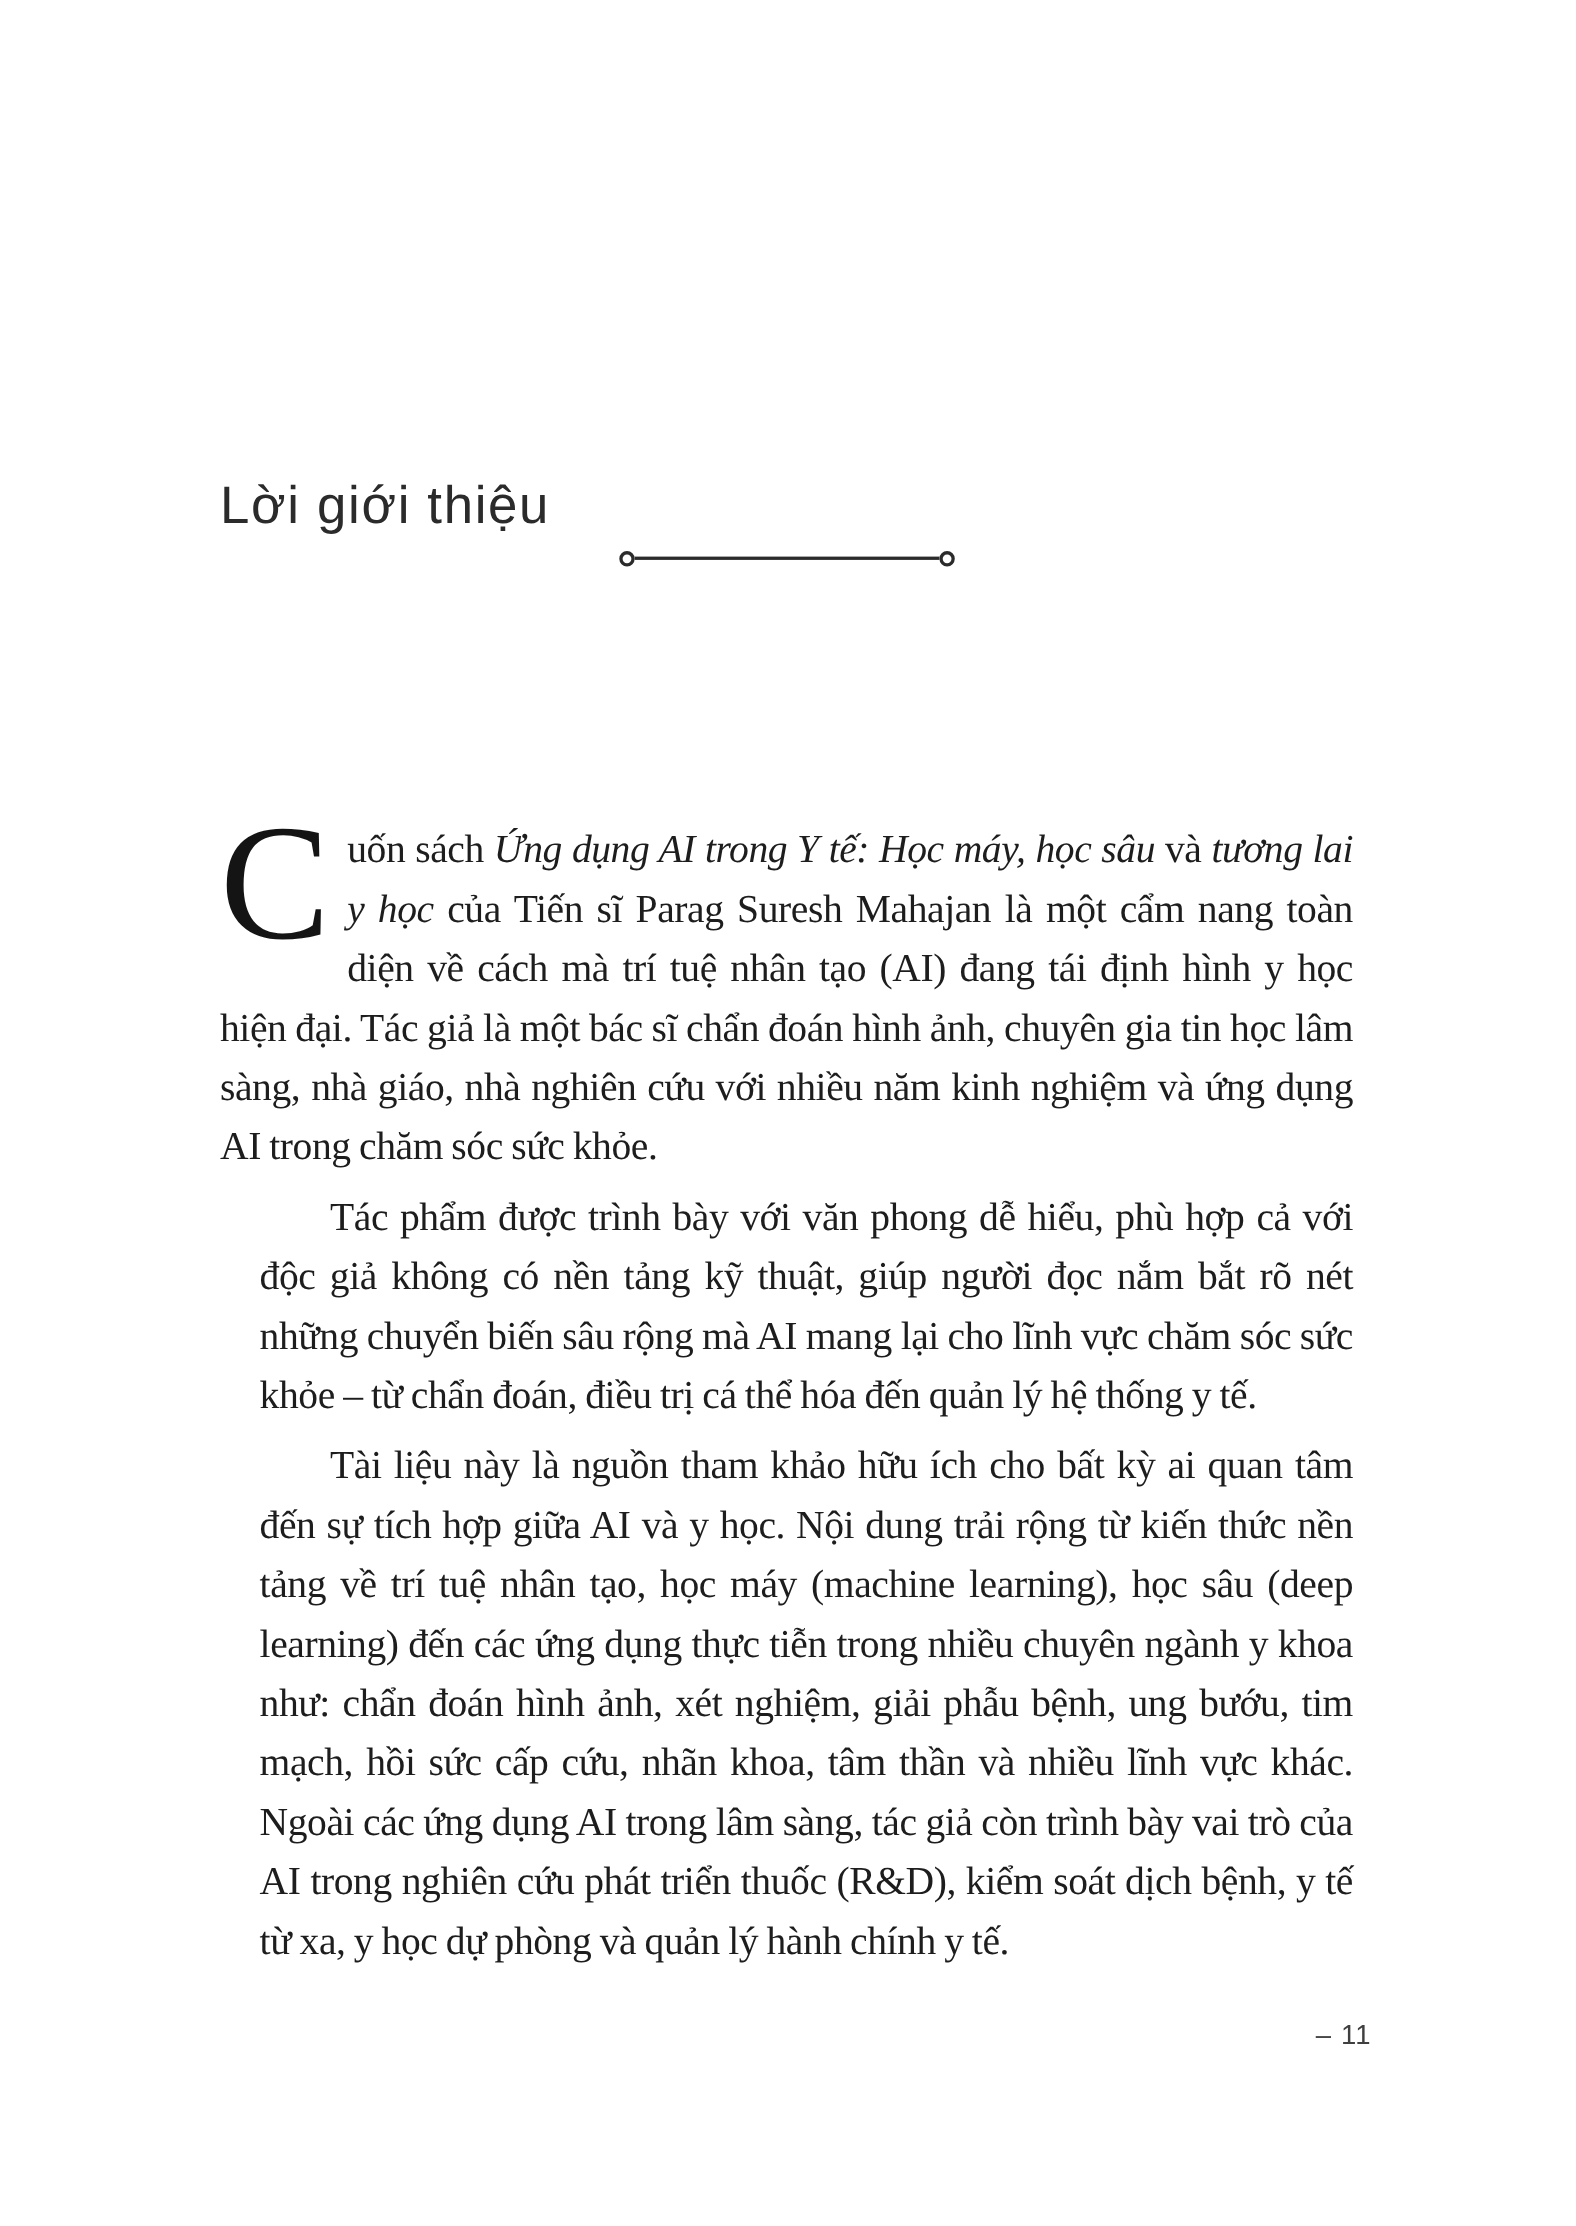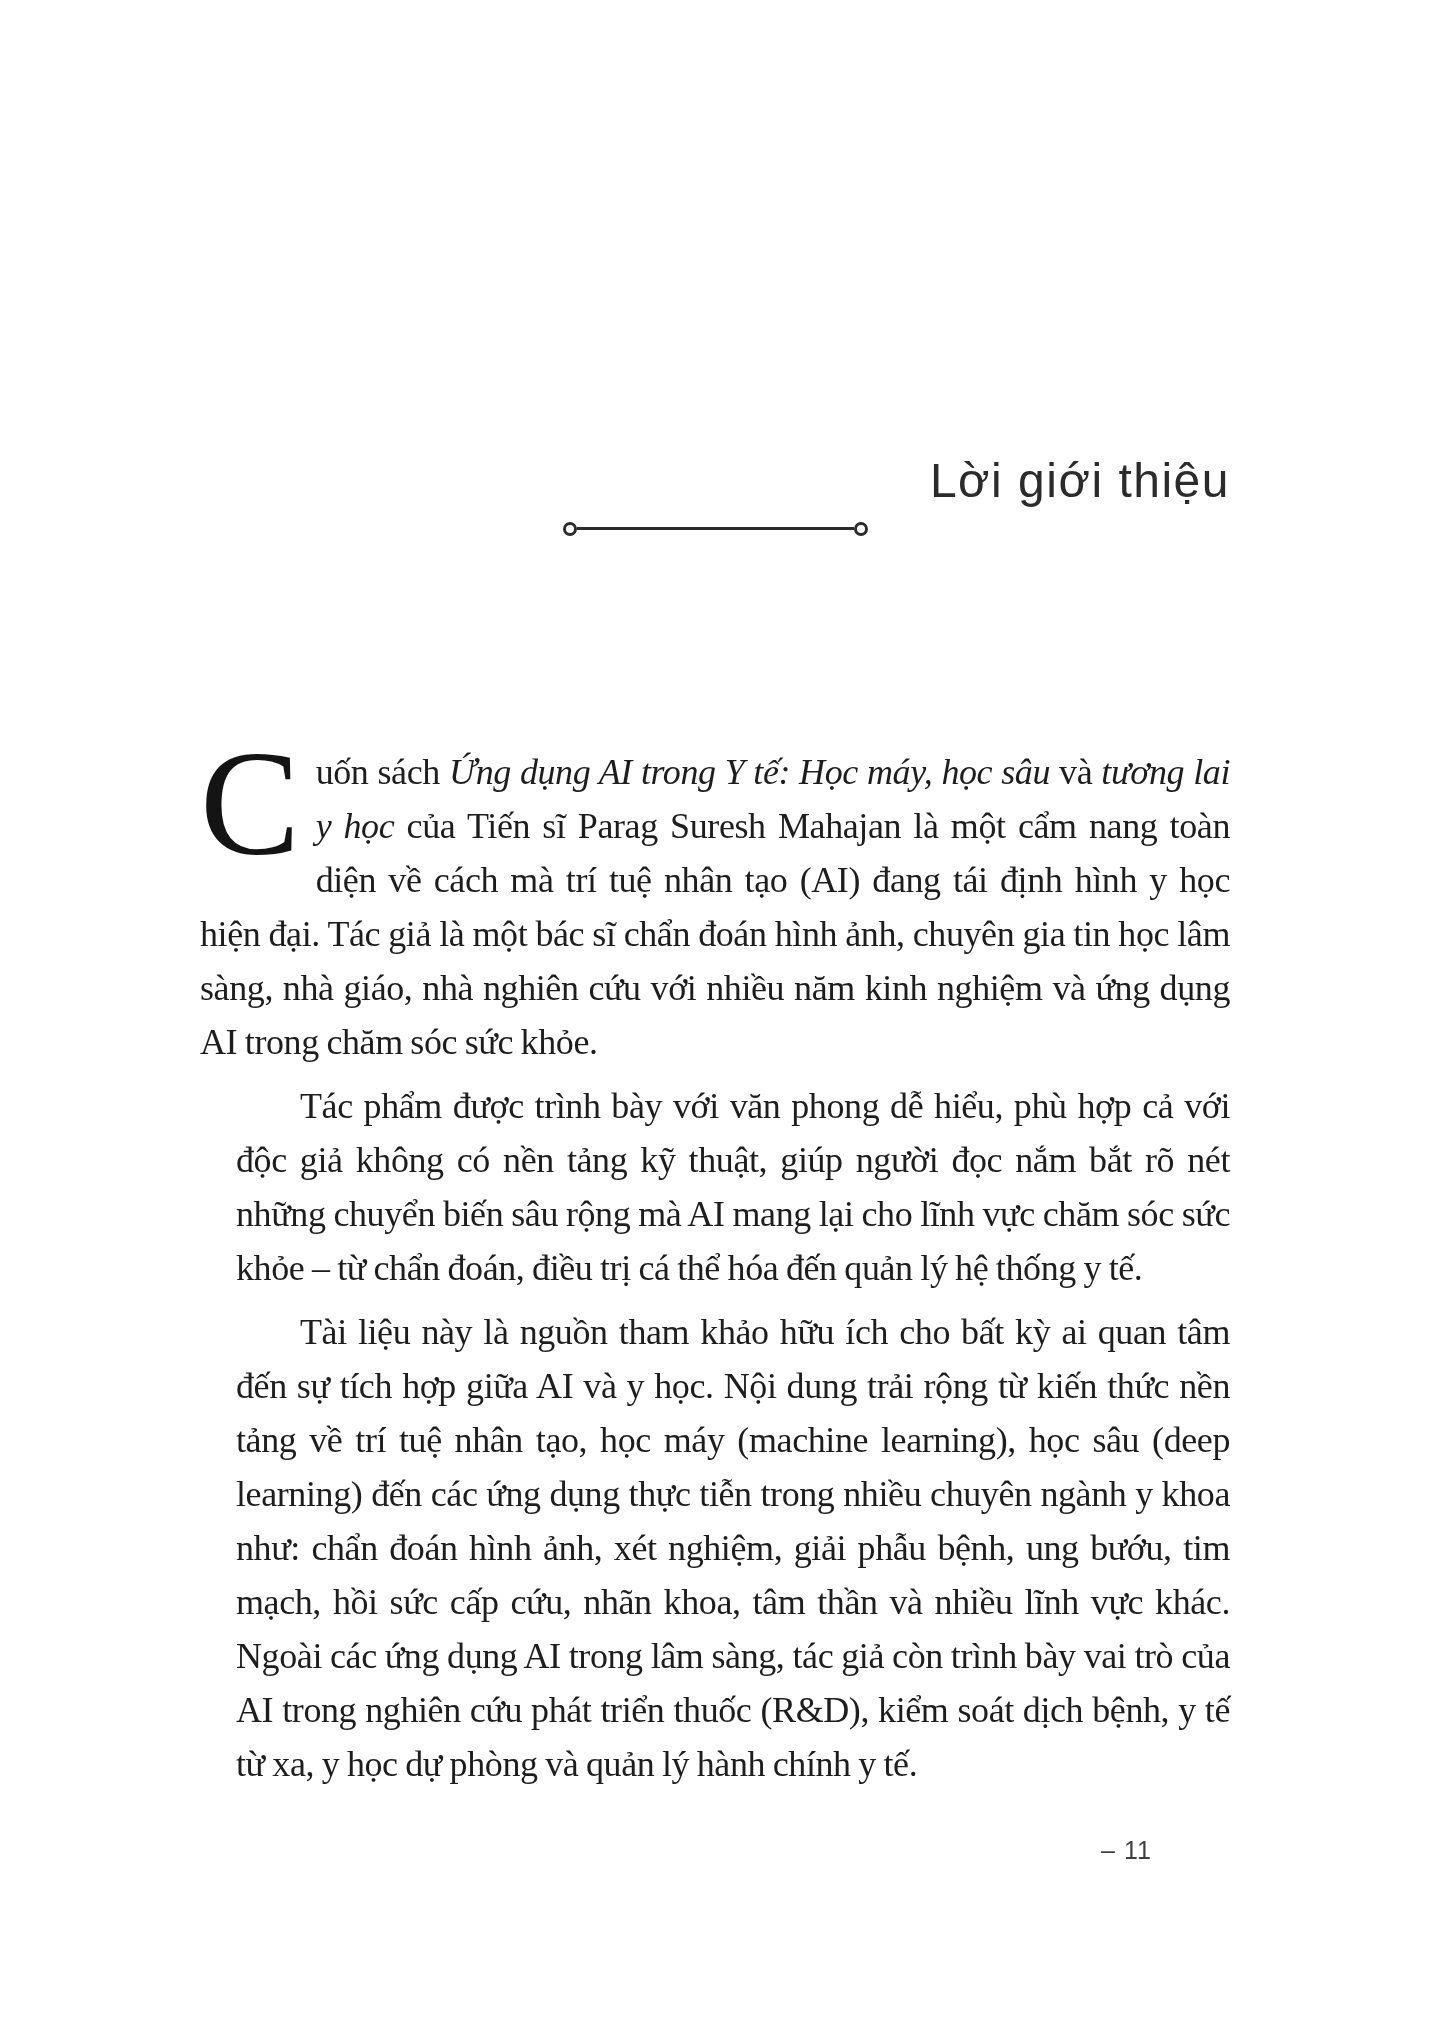--- a/index.html
+++ b/index.html
@@ -12,24 +12,24 @@
     width: 1433px;
     height: 2024px;
     margin: 0 auto;
     background: #ffffff;
     overflow: hidden;
   }
 
   
   .title-wrap {
     position: absolute;
-    top: 454px;
+    top: 433px;
     left: 200px;
     width: 1030px;
-    text-align: right;
+    text-align: left;
   }
   .page-title {
     margin: 0;
     font-family: "Liberation Sans", "DejaVu Sans", sans-serif;
     font-weight: 400;
     font-size: 48px;
     line-height: 1.12;
     letter-spacing: 1.5px;
     color: #2b2b2b;
   }
@@ -80,23 +80,23 @@
     line-height: 104px;
     padding: 6px 16px 0 0;
     color: #141414;
     font-weight: 400;
   }
 
   
   .page-number {
     position: absolute;
     top: 1836px;
-    left: 1050px;
+    left: 1094px;
     width: 153px;
-    text-align: center;
+    text-align: right;
     font-family: "Liberation Sans", "DejaVu Sans", sans-serif;
     font-size: 25px;
     letter-spacing: 1px;
     color: #3f3f3f;
   }
 </style>
 </head>
 <body>
 
 <div class="page">

